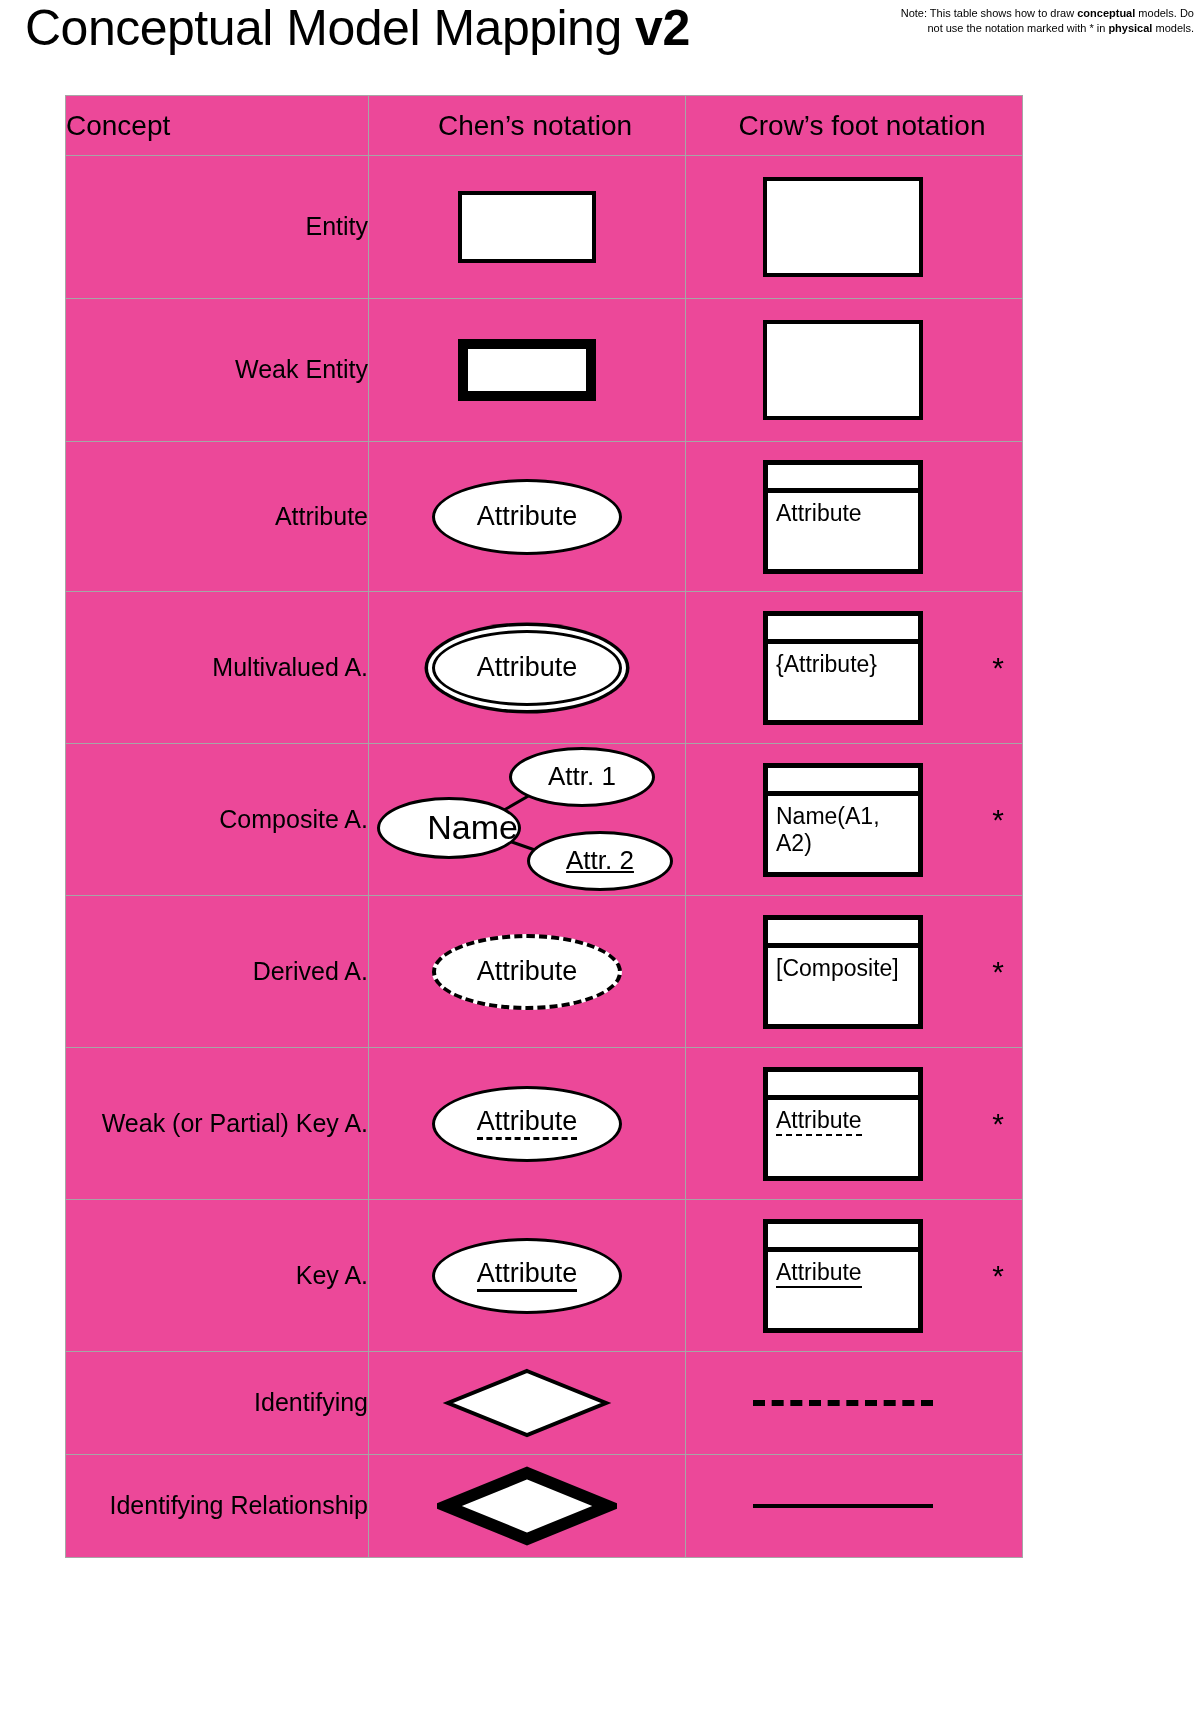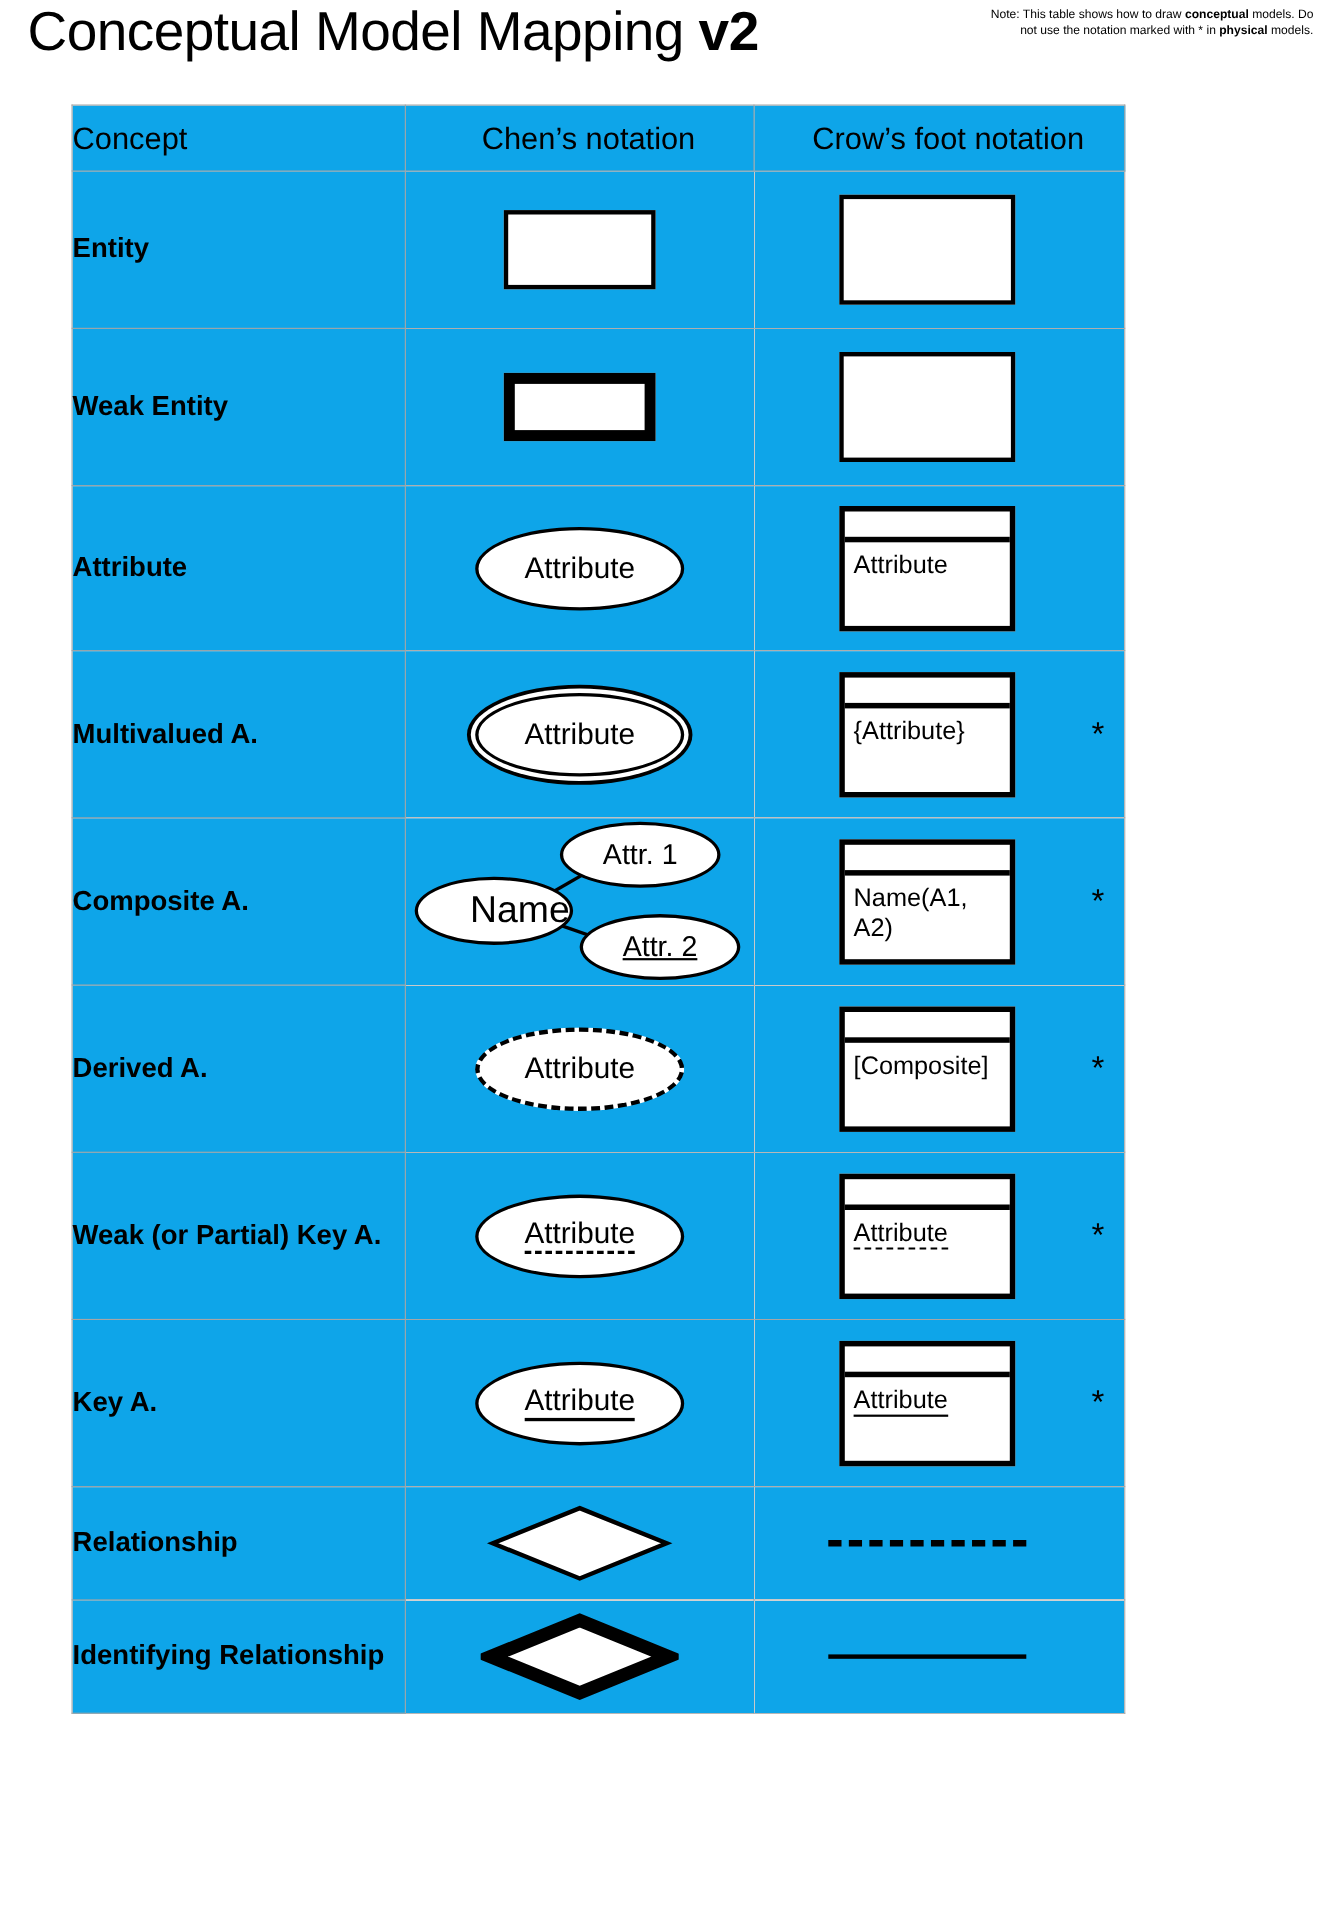--- a/index.html
+++ b/index.html
@@ -56,41 +56,42 @@
     left: 65px;
     top: 95px;
     width: 957px;
     border-collapse: collapse;
     table-layout: fixed;
   }
   .tbl td, .tbl th {
     border: 1.5px solid #a6a6a6;
     padding: 0;
     vertical-align: middle;
-    background: #0ea5e9;
+    background: #ec4899;
   }
 
   col.c-concept { width: 303px; }
   col.c-chen    { width: 317px; }
   col.c-crow    { width: 337px; }
 
   .hdr-cell {
     font-size: 28px;
     font-weight: 400;
     height: 60px;
     text-align: left;
     padding-left: 16px;
   }
   .hdr-cell.center { text-align: center; padding-left: 16px; }
 
   .concept-cell {
     font-size: 25px;
-    font-weight: 700;
+    font-weight: 400;
     padding-left: 16px;
     line-height: 1.18;
+    text-align: right;
   }
 
   .cell-chen, .cell-crow {
     position: relative;
   }
 
   
   .chen-wrap {
     display: flex;
     align-items: center;
@@ -421,21 +422,21 @@
             <div class="cf-box">
               <div class="cf-head"></div>
               <div class="cf-body"><span class="ul-solid">Attribute</span></div>
             </div>
           </div>
           <span class="asterisk">*</span>
         </td>
       </tr>
 
       <tr style="height:103px">
-        <td class="concept-cell">Relationship</td>
+        <td class="concept-cell">Identifying</td>
         <td class="cell-chen">
           <div class="diamond-wrap">
             <svg width="170" height="76" viewBox="0 0 170 76">
               <polygon points="85,6 164,38 85,70 6,38" fill="#fff" stroke="#000" stroke-width="4"></polygon>
             </svg>
           </div>
         </td>
         <td class="cell-crow">
           <div class="crow-inner">
             <div class="line-dashed" style="margin-left:-22px"></div>

